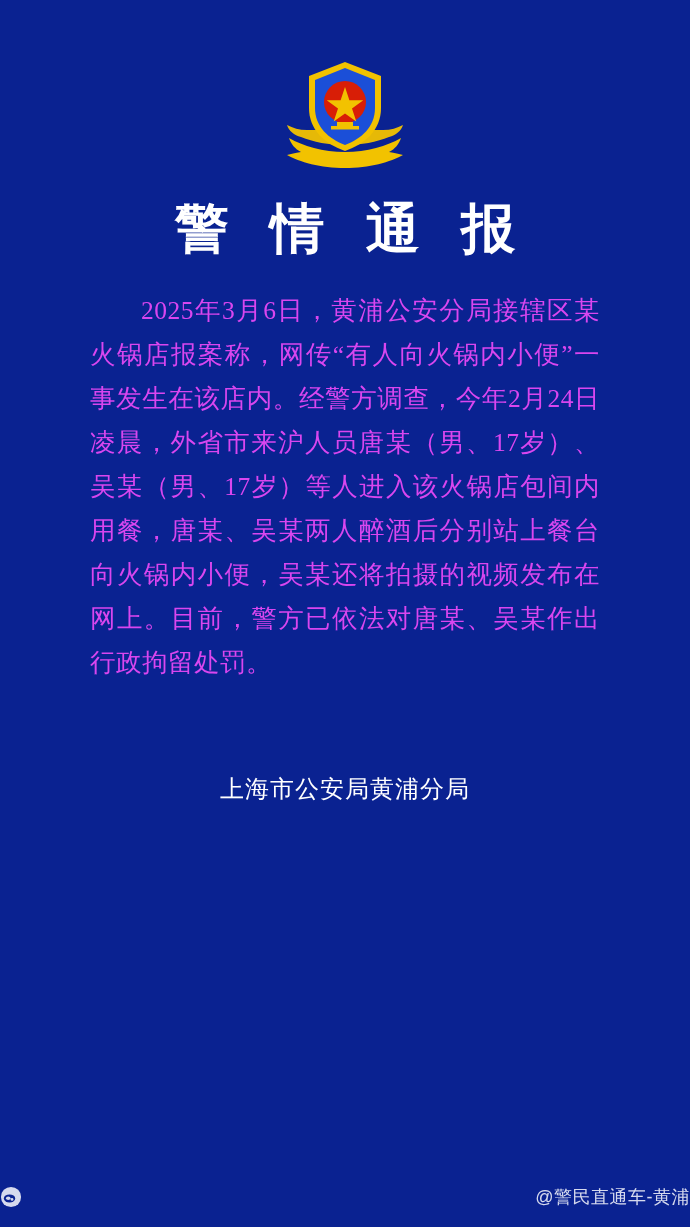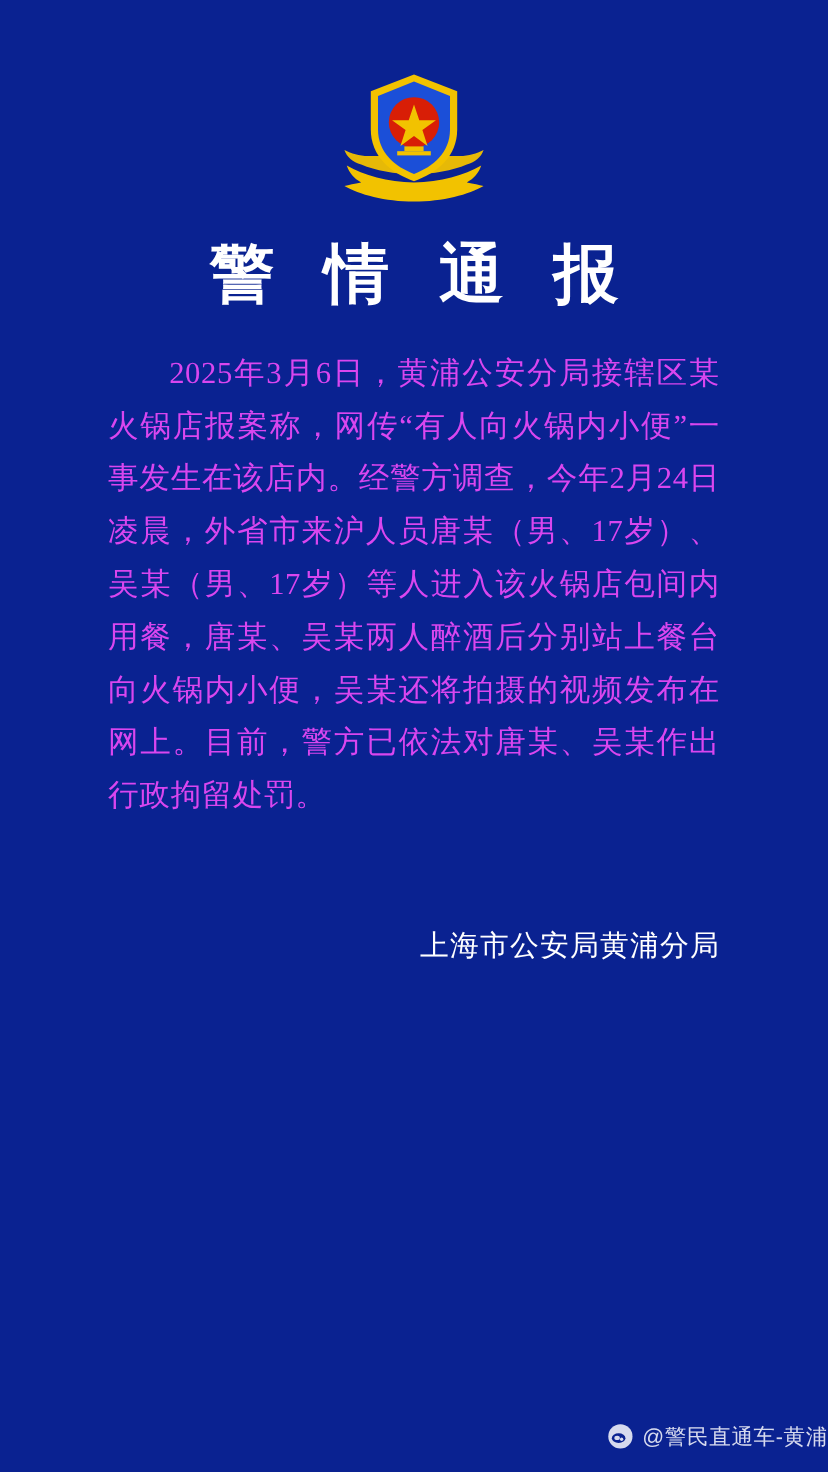--- a/index.html
+++ b/index.html
@@ -60,37 +60,37 @@
   }
   .body-block p {
     margin: 0;
     text-indent: 2em;
   }
 
   
   .signature {
     margin-top: 84px;
     width: 510px;
-    text-align: right;
+    text-align: center;
     font-size: 24px;
     line-height: 40px;
     color: #ffffff;
   }
   .signature .org { letter-spacing: 1px; }
   .signature .date { margin-top: 2px; }
 
   
   .footer {
     position: absolute;
     left: 0;
     right: 0;
     bottom: 18px;
     display: flex;
     align-items: center;
-    justify-content: flex-end;
+    justify-content: space-between;
     gap: 7px;
     opacity: 0.92;
   }
   .weibo-icon {
     width: 22px;
     height: 22px;
     display: block;
   }
   .footer-text {
     font-size: 18px;

